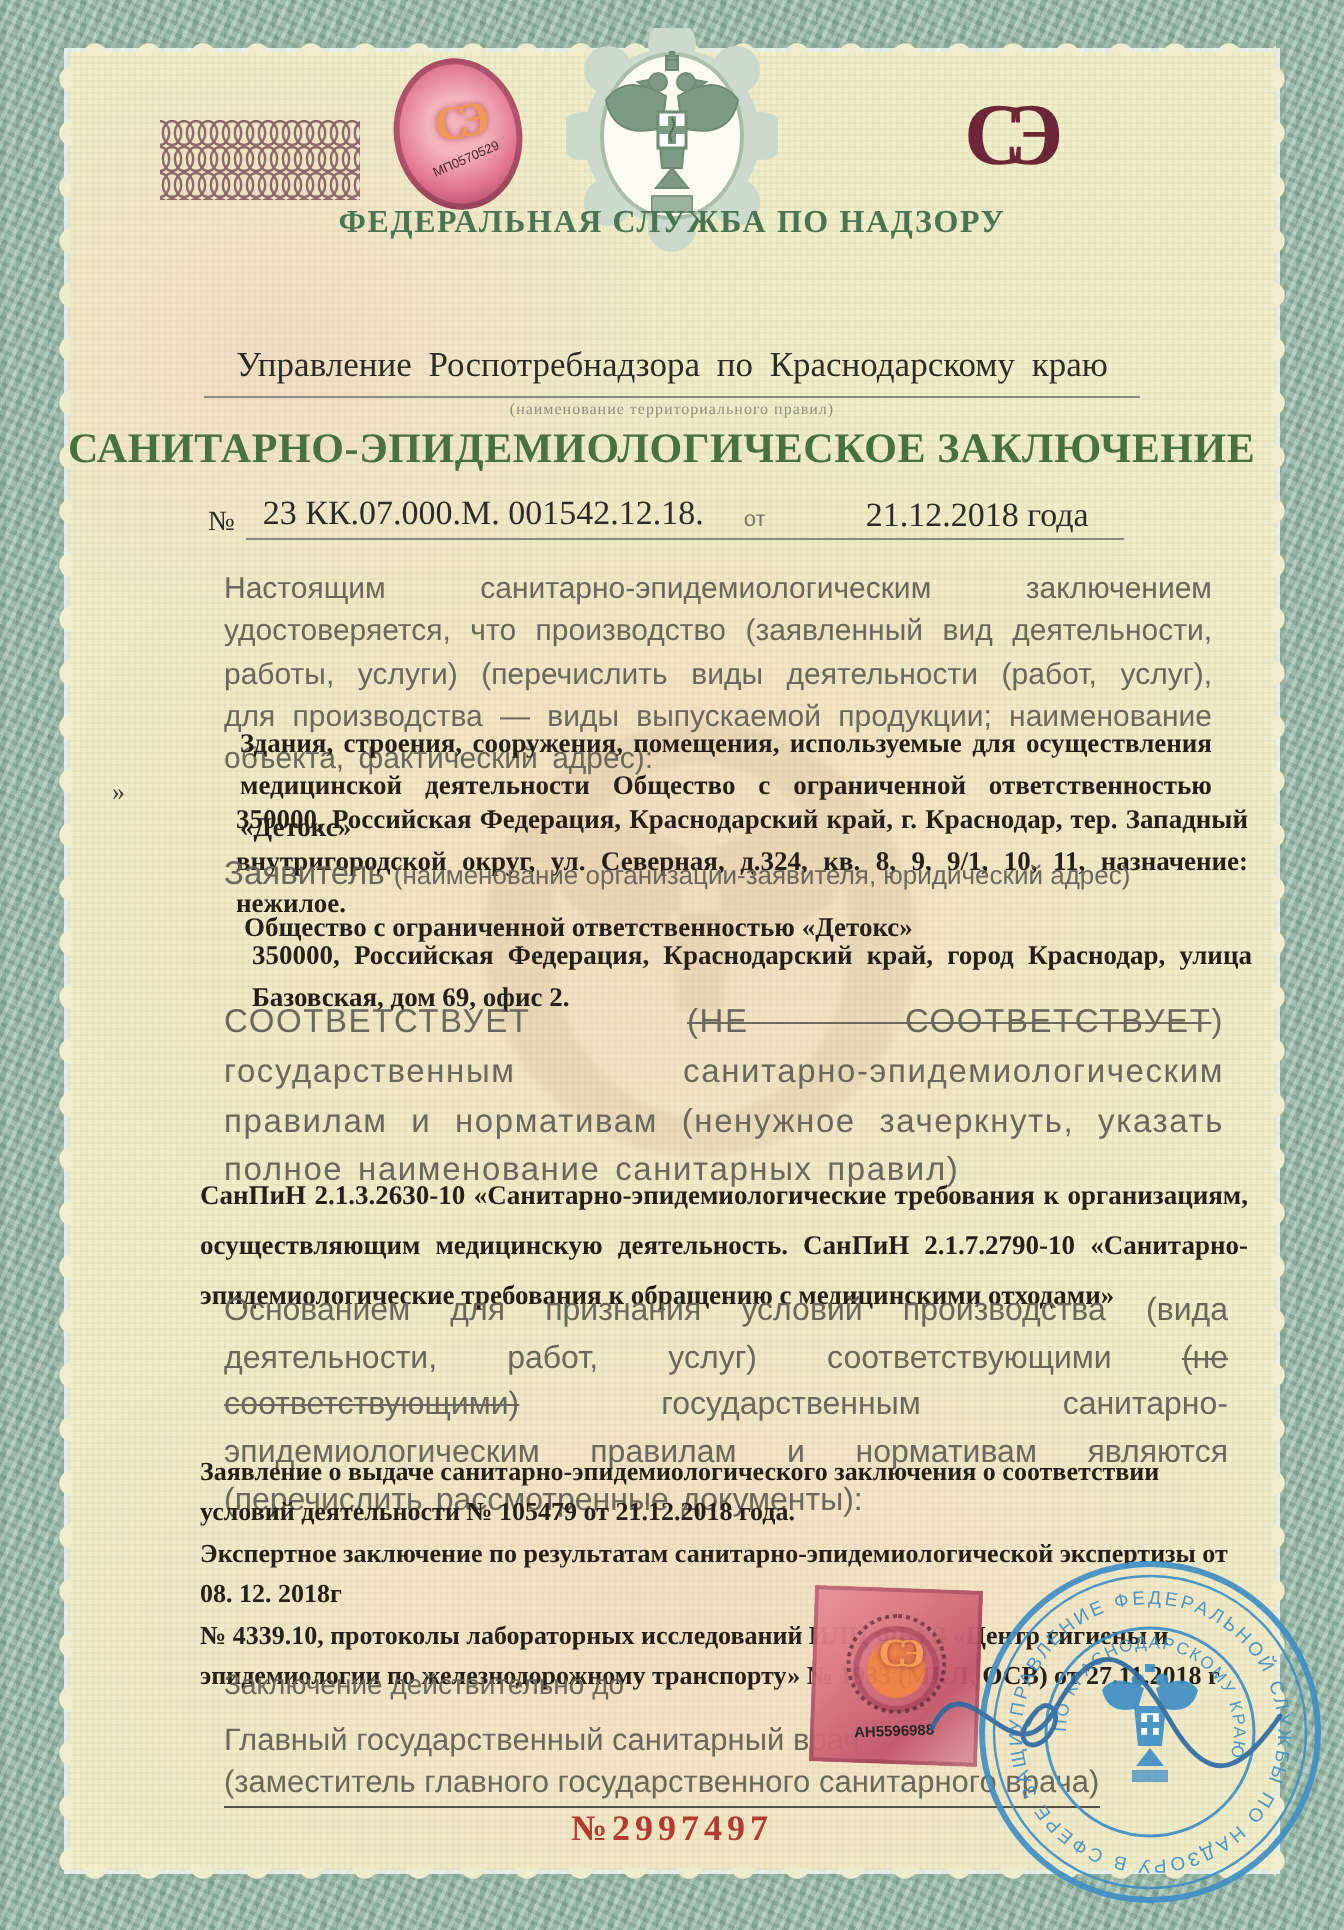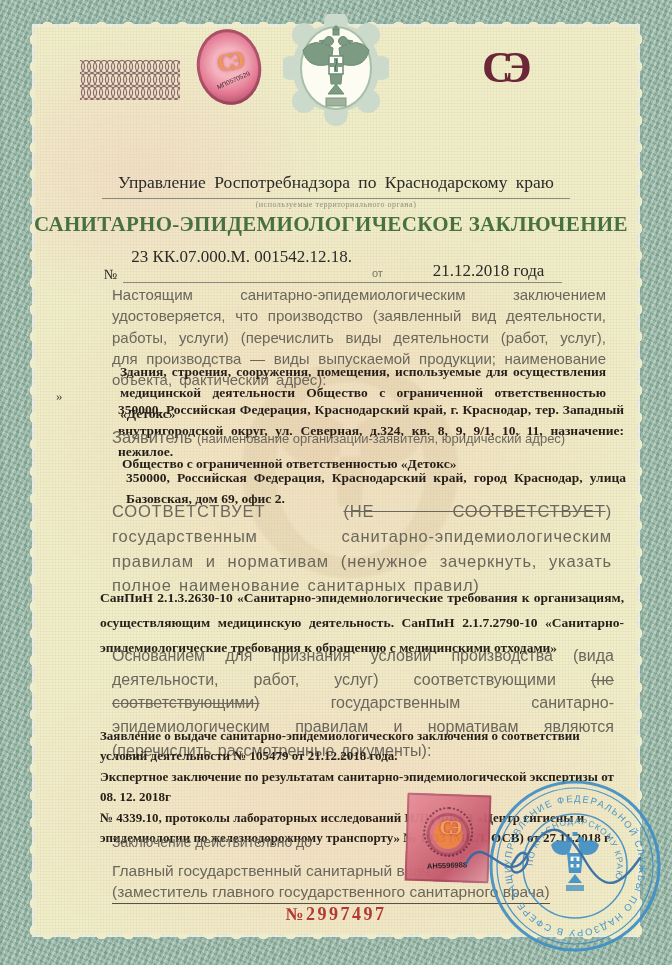--- a/index.html
+++ b/index.html
@@ -41,21 +41,21 @@
   .green{color:#4a7553;}
   .hdr1{left:0;width:604px;top:77px;text-align:center;font-weight:bold;font-size:16px;letter-spacing:.8px;}
   .hdr2{left:0;width:604px;top:99px;text-align:center;font-weight:bold;font-size:15px;letter-spacing:.4px;}
   .org{left:40px;width:524px;top:146px;text-align:center;font-size:17.5px;color:#2b2b28;word-spacing:4px;}
   .org-rule{left:68px;width:468px;top:172px;border-top:1px solid #8a8a80;}
   .org-cap{left:0;width:604px;top:174px;text-align:center;font-size:8px;color:#8f8d7e;letter-spacing:.5px;}
   .title{left:0;width:604px;top:186px;text-align:left;font-weight:bold;font-size:21px;color:#47713f;letter-spacing:.3px;}
   .numrow{left:70px;top:221px;width:480px;display:flex;align-items:flex-end;font-size:17px;color:#2b2b28;}
   .numrow .nolabel{font-size:14px;padding-right:6px;}
   .seg{border-bottom:1px solid #8a8a80;}
-  .seg.n1{padding:0 14px 15px 8px;}
+  .seg.n1{padding:0 14px 2px 8px;}
   .seg.ot{font-family:"Liberation Sans",sans-serif;font-size:11px;color:#77756a;padding:0 28px 3px 6px;}
   .seg.n2{padding:0 18px 1px 22px;}
 
   .sans{font-family:"Liberation Sans",sans-serif;color:#6b675c;}
   .intro{left:78px;top:258px;width:494px;font-size:15px;line-height:1.42;text-align:justify;word-spacing:3px;}
   .guillemet{left:22px;top:362px;font-size:13px;color:#3a3a34;}
   .boldp{color:#261f19;font-weight:bold;font-size:13.5px;line-height:1.55;text-align:justify;}
   .activity{left:86px;top:336px;width:486px;}
   .address{left:84px;top:374px;width:506px;}
   .applicant{left:78px;top:402px;font-size:16.5px;}
@@ -153,23 +153,24 @@
     </svg>
 
     <svg class="abs ghost" width="240" height="262" viewBox="0 0 106 116">
       <circle cx="53" cy="54" r="48" fill="#b79a72"></circle>
       <ellipse cx="53" cy="54" rx="33" ry="39" fill="#e8dcc2"></ellipse>
       <path d="M50 34 Q30 22 20 36 Q24 56 48 50 Z M56 34 Q76 22 86 36 Q82 56 58 50 Z M46 48 h14 l-2 22 h-10 Z" fill="#b79a72"></path>
     </svg>
 
     <div class="abs se-logo">СЭ</div>
 
+    <div class="abs hdr1 green">ФЕДЕРАЛЬНАЯ СЛУЖБА ПО НАДЗОРУ</div>
     <div class="abs org">Управление  Роспотребнадзора   по Краснодарскому краю</div>
     <div class="abs org-rule"></div>
-    <div class="abs org-cap">(используемые территориального органа)</div>
+    <div class="abs org-cap">(наименование территориального правил)</div>
     <div class="abs title">САНИТАРНО-ЭПИДЕМИОЛОГИЧЕСКОЕ ЗАКЛЮЧЕНИЕ</div>
 
     <div class="abs numrow">
       <span class="nolabel">№</span>
       <span class="seg n1">23 КК.07.000.М. 001542.12.18.</span>
       <span class="seg ot">от</span>
       <span class="seg n2">21.12.2018 года</span>
     </div>
 
     <div class="abs sans intro">Настоящим санитарно-эпидемиологическим заключением удостоверяется, что производство (заявленный вид деятельности, работы, услуги) (перечислить виды деятельности (работ, услуг), для производства — виды выпускаемой продукции; наименование объекта, фактический адрес):</div>

